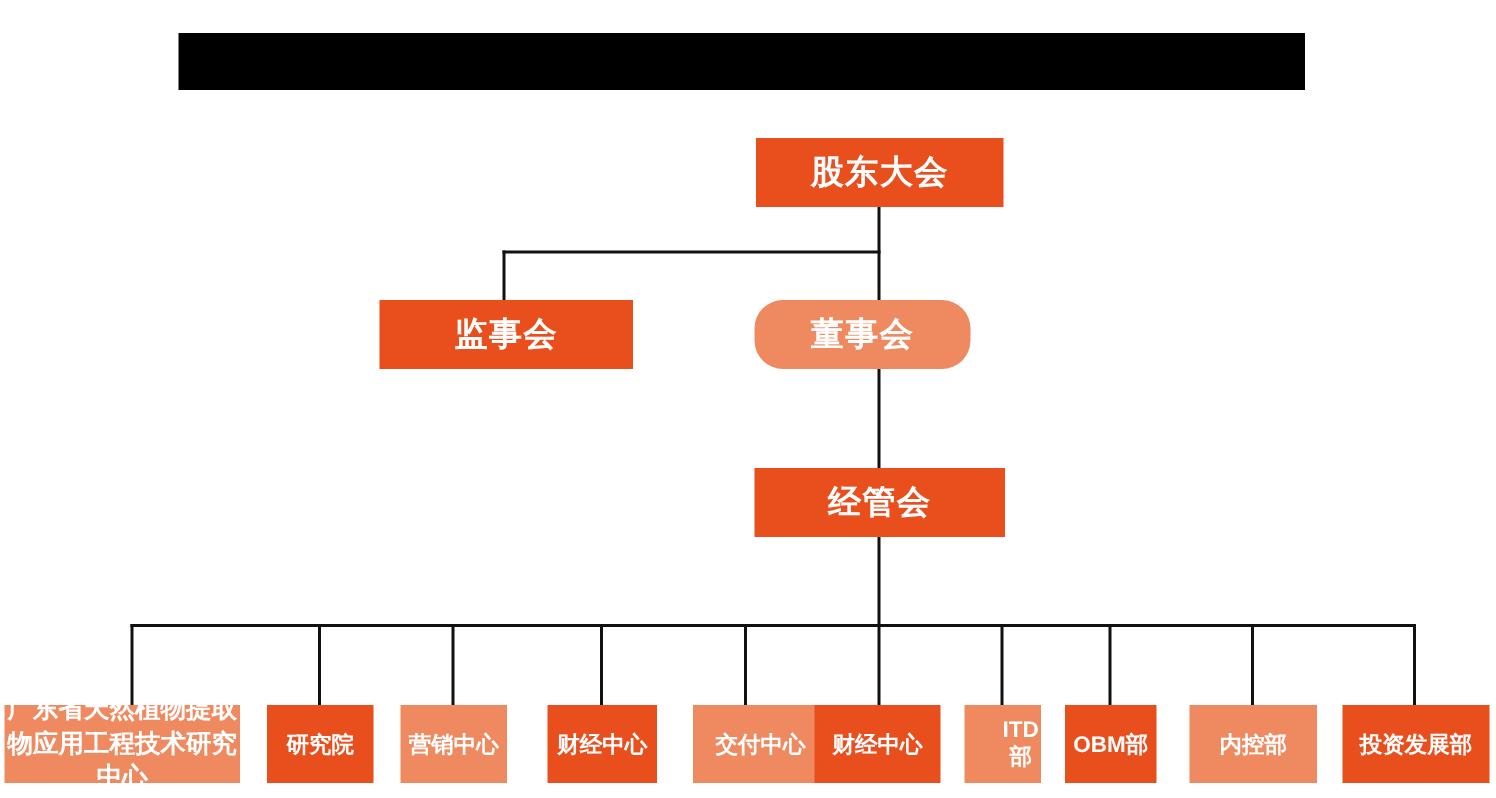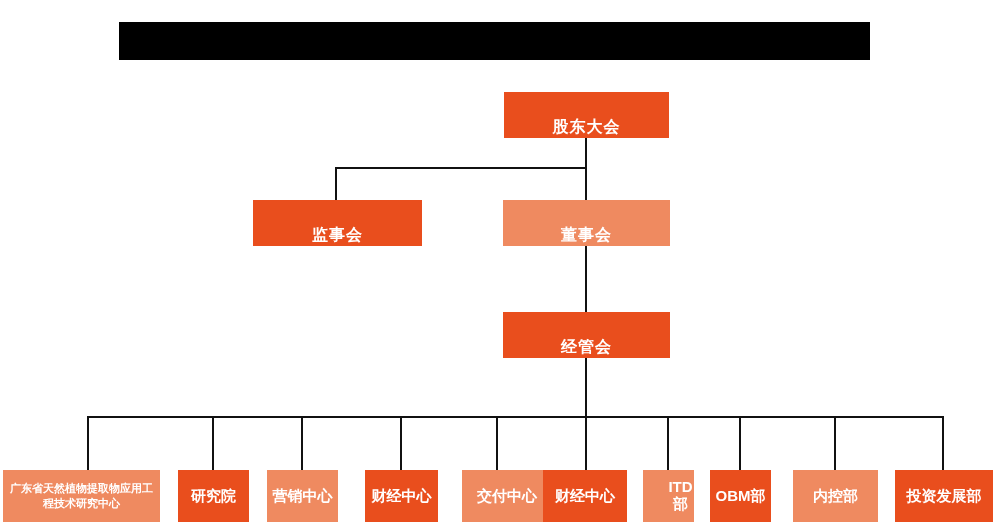--- a/index.html
+++ b/index.html
@@ -27,32 +27,32 @@
     position: absolute;
     display: flex;
     align-items: center;
     justify-content: center;
     text-align: center;
     color: #ffffff;
     font-weight: bold;
     box-sizing: border-box;
   }
   .node span { display: block; }
-  .lvl { height: 46px; font-size: 16px; letter-spacing: 1px; align-items: flex-end; }
+  .lvl { height: 46px; font-size: 22px; letter-spacing: 1px; }
   .bottom { top: 470px; height: 52px; font-size: 15px; }
   .line { position: absolute; background: #111111; }
 
   
   #n-shareholders { left: 504px; top: 92px;  width: 165px; }
   #n-supervisory  { left: 253px; top: 200px; width: 169px; }
-  #n-board        { left: 503px; top: 200px; width: 167px; }
+  #n-board        { left: 503px; top: 200px; width: 144px; border-radius: 19px; }
   #n-management   { left: 503px; top: 312px; width: 167px; }
 
   
-  #n-b0 { left: 3px;   width: 157px; font-size: 11px; line-height: 1.35; padding: 0 2px; }
+  #n-b0 { left: 3px;   width: 157px; font-size: 17px; line-height: 1.35; padding: 0 2px; }
   #n-b1 { left: 178px; width: 71px; }
   #n-b2 { left: 267px; width: 71px; }
   #n-b3 { left: 365px; width: 73px; }
   #n-b4 { left: 462px; width: 90px; }
   #n-b5 { left: 543px; width: 84px; }
   #n-b6 { left: 643px; width: 51px; padding-left: 24px; }
   #n-b7 { left: 710px; width: 61px; }
   #n-b8 { left: 793px; width: 85px; }
   #n-b9 { left: 895px; width: 98px; }
 

